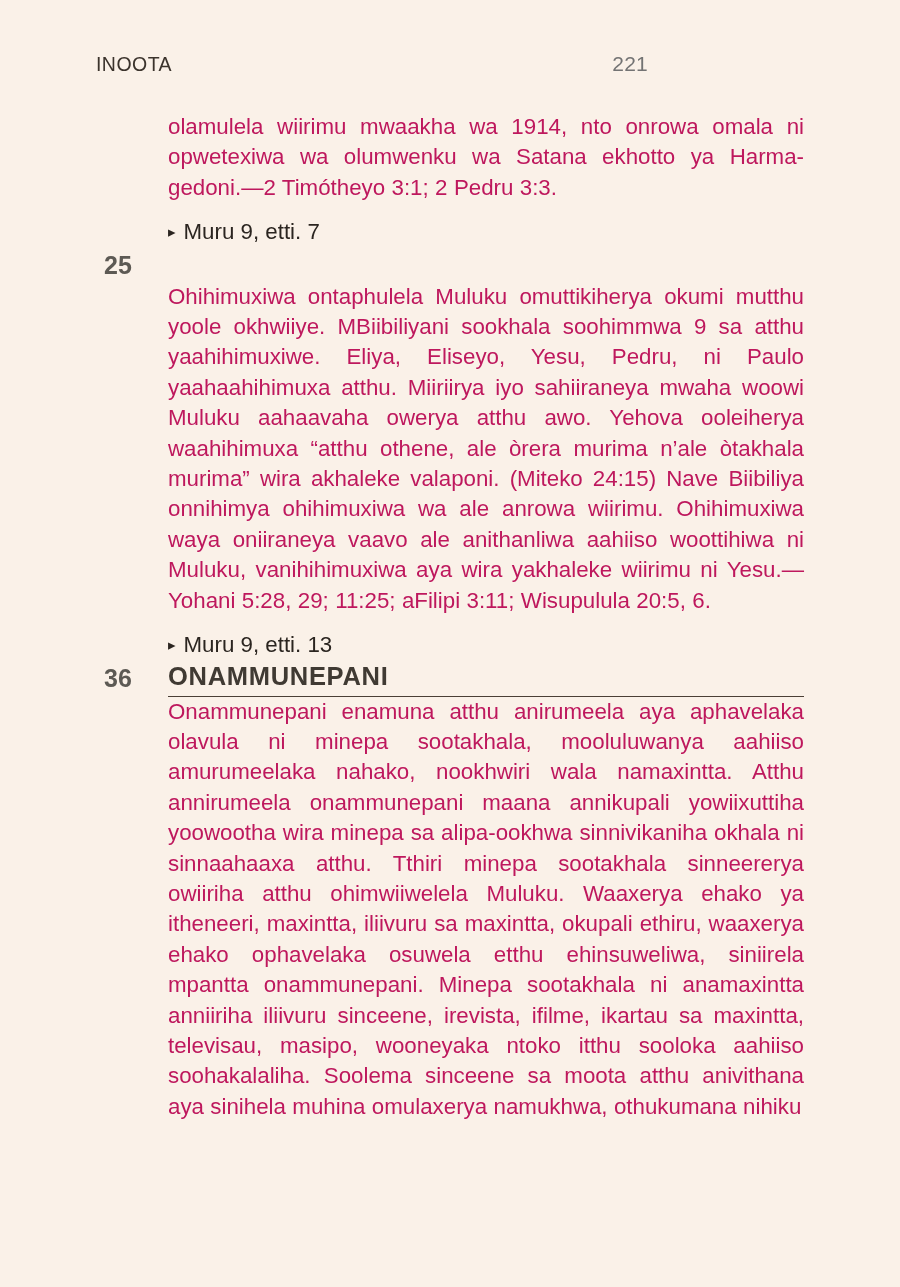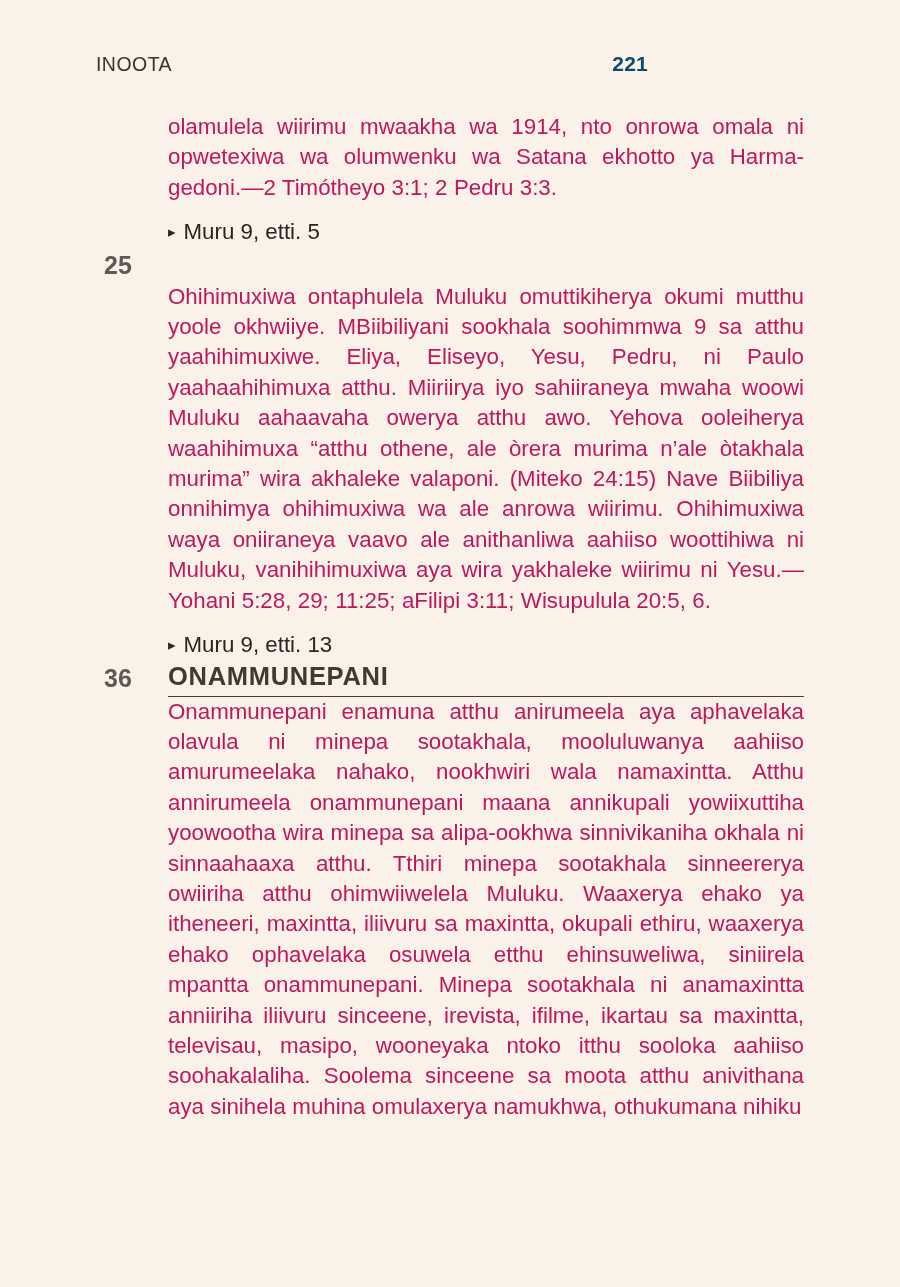--- a/index.html
+++ b/index.html
@@ -34,22 +34,22 @@
     justify-content: space-between;
   }
   .runhead-title {
     font-size: 19.5px;
     letter-spacing: 0.45px;
     color: #3b332c;
     font-weight: 400;
   }
   .runhead-folio {
     font-size: 21px;
-    font-weight: 700;
-    color: #0c4a6e;
+    font-weight: 400;
+    color: #737373;
     letter-spacing: 0.2px;
   }
 
   
   .column {
     position: absolute;
     top: 112px;
     left: 96px;
     width: 708px;
   }
@@ -125,21 +125,21 @@
     <span class="runhead-title">INOOTA</span>
     <span class="runhead-folio">221</span>
   </div>
 
   <div class="column">
 
     <p class="para">olamulela wiirimu mwaakha wa 1914, nto onrowa omala ni opwetexiwa wa olumwenku wa Satana ekhotto ya Harma­gedoni.—2 Timótheyo 3:1; 2 Pedru 3:3.</p>
 
     <div class="refline">
       <span class="ref-bullet">▸</span>
-      <span>Muru 9, etti. 5</span>
+      <span>Muru 9, etti. 7</span>
     </div>
 
     <div class="section-head">
       <span class="section-num">25</span>
     </div>
 
     <p class="para after-head">Ohihimuxiwa ontaphulela Muluku omuttikiherya okumi mutthu yoole okhwiiye. MBiibiliyani sookhala soohim­mwa 9 sa atthu yaahihimuxiwe. Eliya, Eliseyo, Yesu, Pe­dru, ni Paulo yaahaahihimuxa atthu. Miiriirya iyo sahiira­neya mwaha woowi Muluku aahaavaha owerya atthu awo. Yehova ooleiherya waahihimuxa “atthu othene, ale òrera murima n’ale òtakhala murima” wira akhaleke valaponi. (Miteko 24:15) Nave Biibiliya onnihimya ohihimuxiwa wa ale anrowa wiirimu. Ohihimuxiwa waya oniiraneya vaavo ale anithanliwa aahiiso woottihiwa ni Muluku, vanihihimu­xiwa aya wira yakhaleke wiirimu ni Yesu.—Yohani 5:28, 29; 11:25; aFilipi 3:11; Wisupulula 20:5, 6.</p>
 
     <div class="refline">
       <span class="ref-bullet">▸</span>

